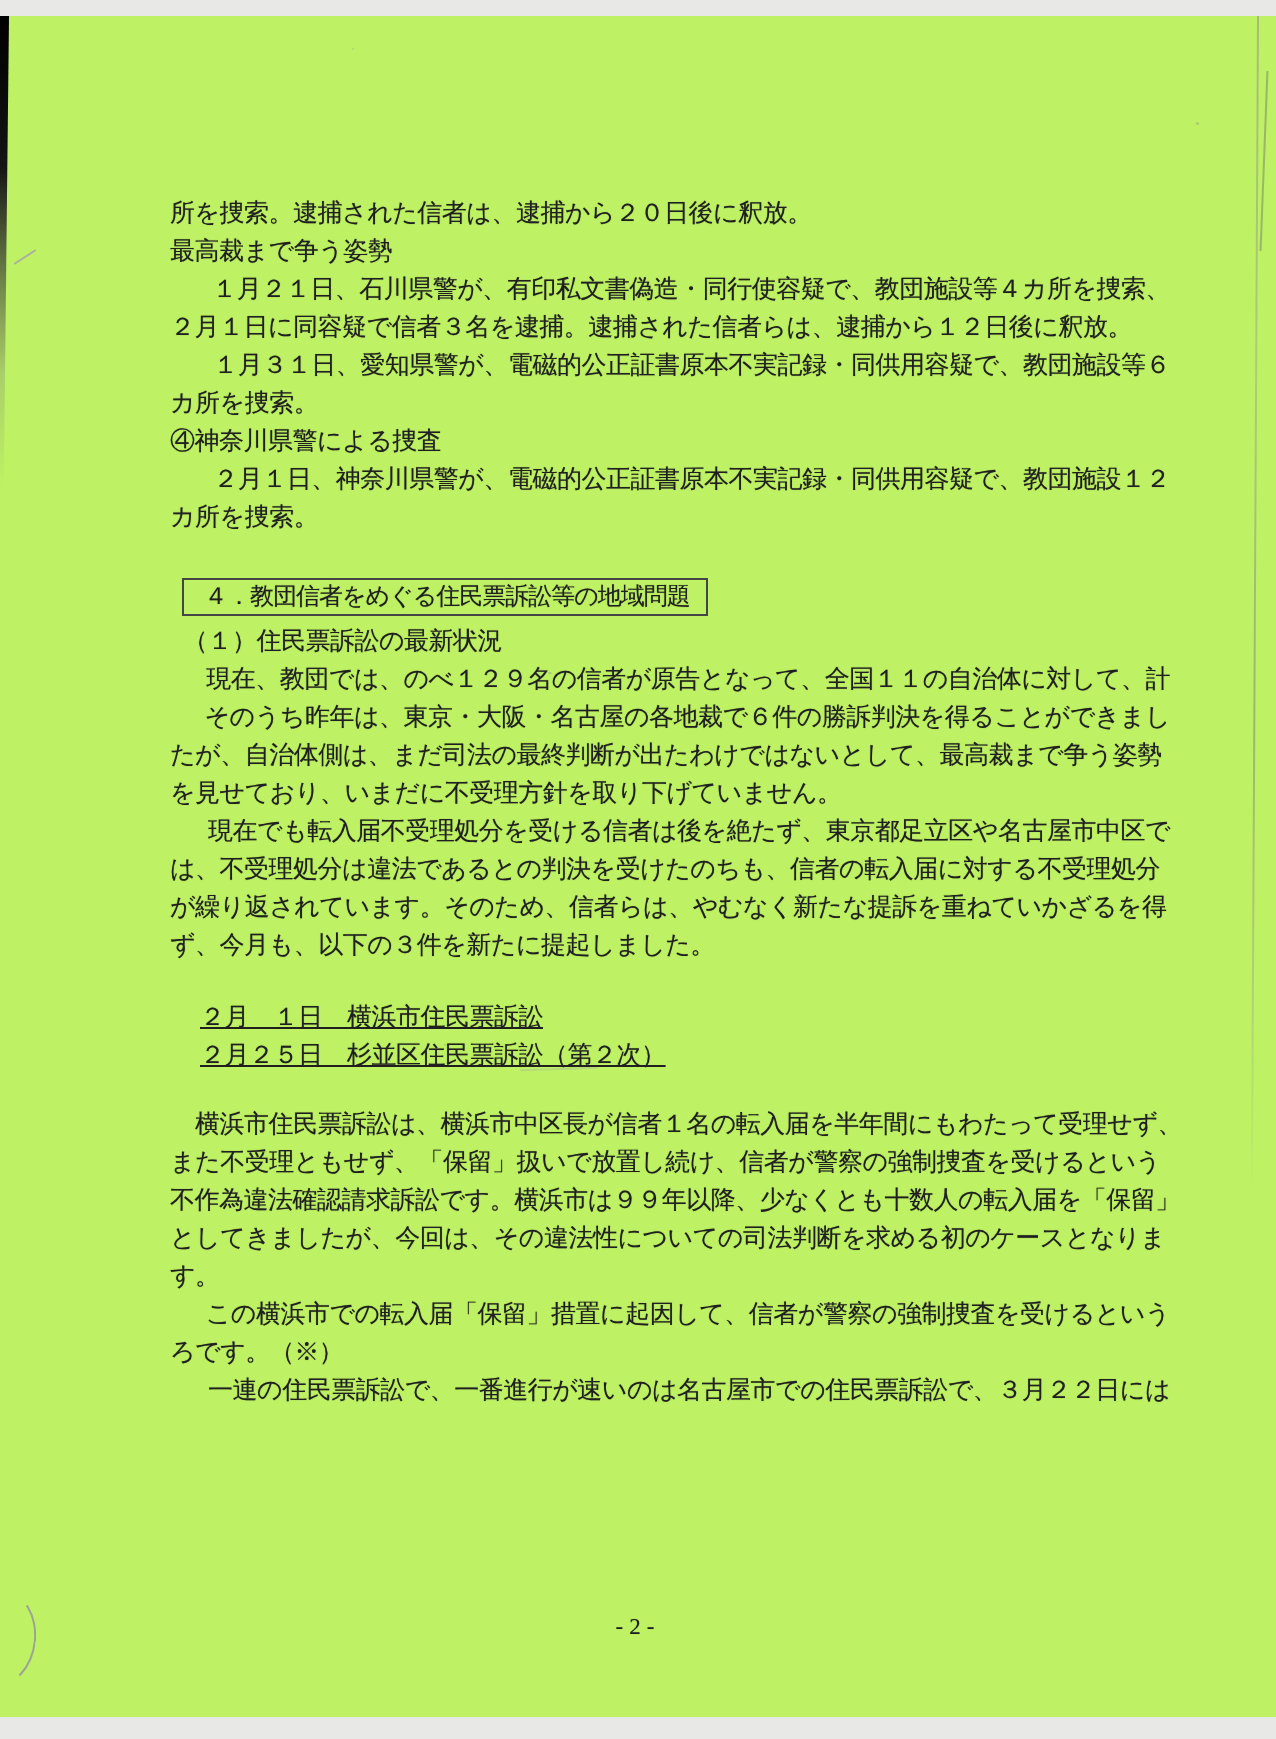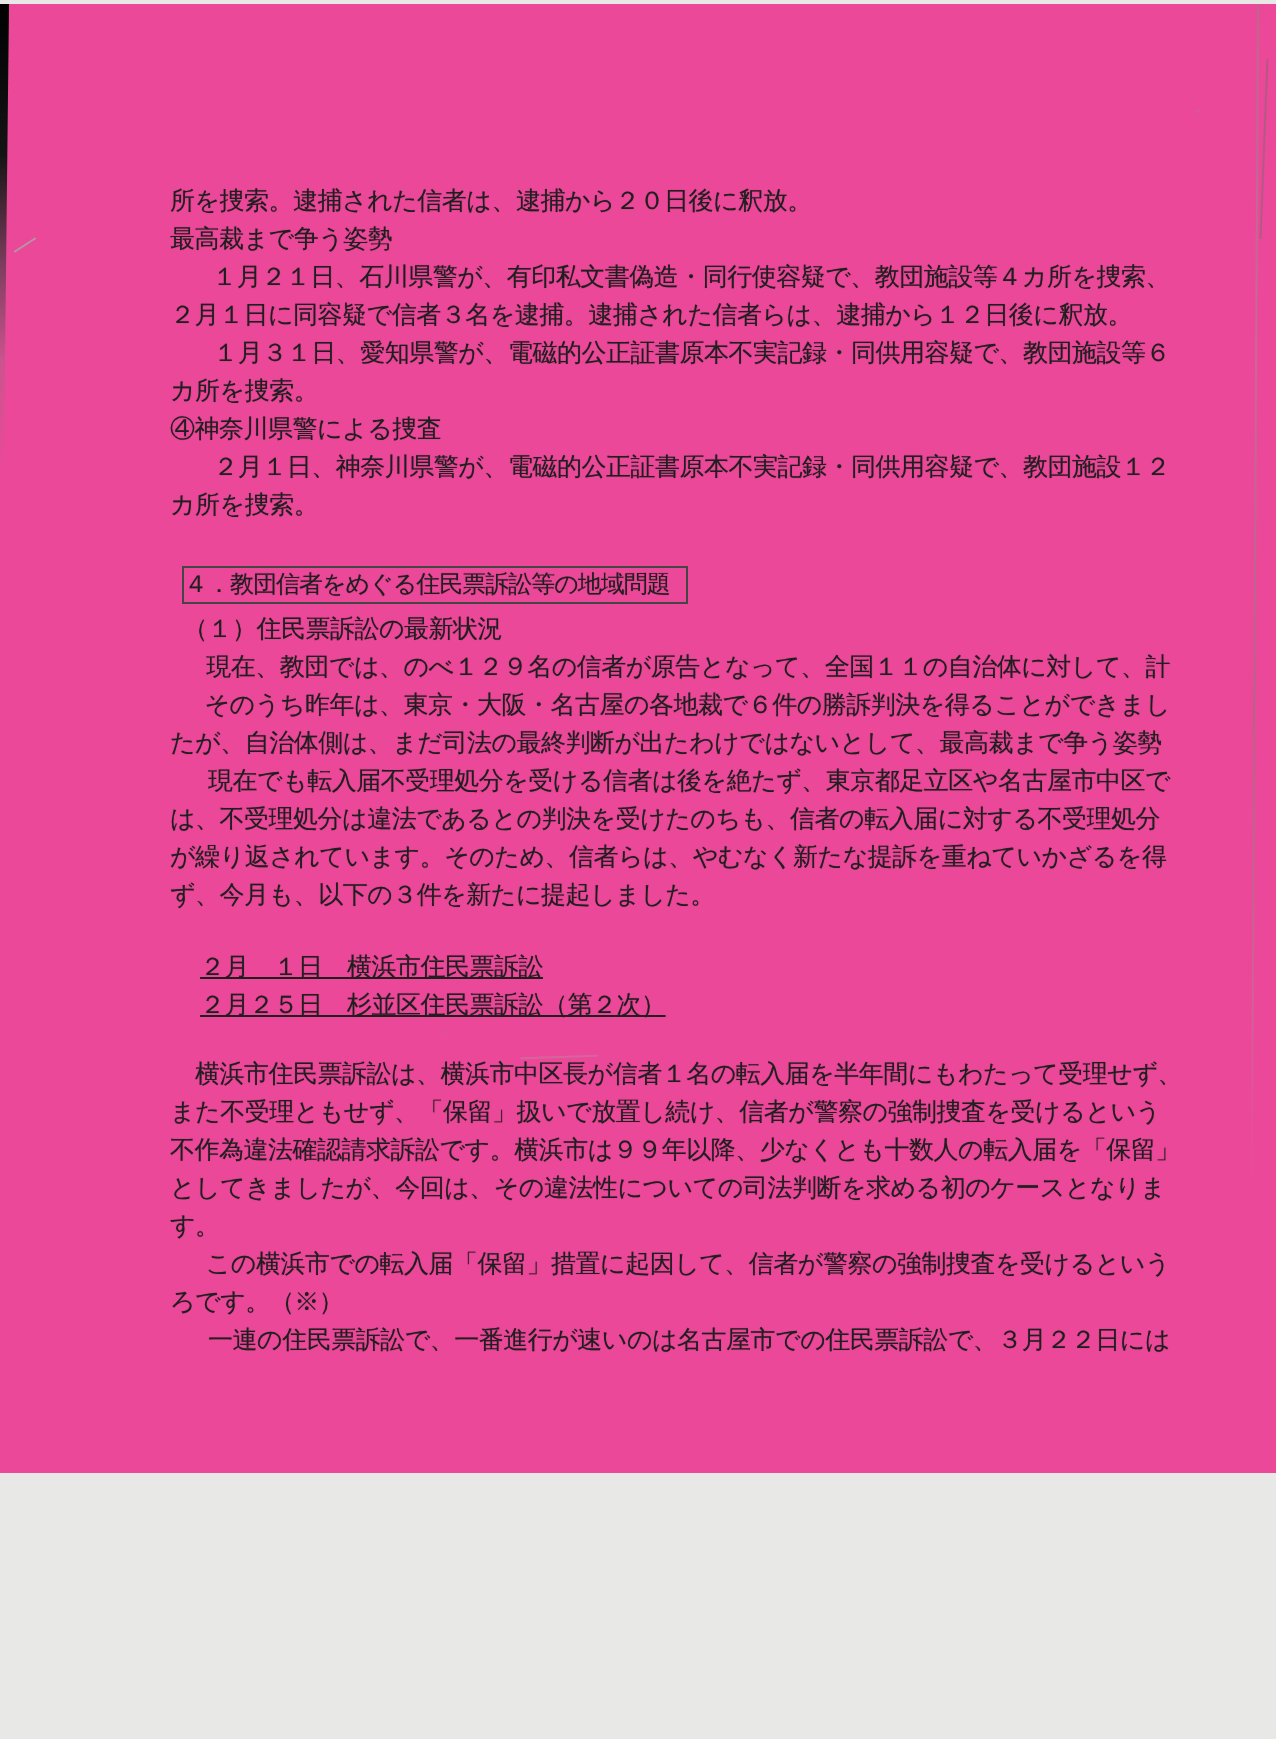--- a/index.html
+++ b/index.html
@@ -1,20 +1,20 @@
 <!DOCTYPE html>
 <html><head>
 <meta charset="utf-8">
 <style>
   html,body{margin:0;padding:0;background:#e8e8e6;}
   .page{
     position:relative;
-    width:1276px;height:1469px;
-    margin:4px auto;
-    background:#ec4899;
+    width:1276px;height:1701px;
+    margin:16px auto;
+    background:#bef264;
     overflow:hidden;
     font-family:"Liberation Serif","DejaVu Serif",serif;
     color:#1f1f1f;
   }
   
   .content{
     position:absolute;left:170px;top:178px;width:1000px;
   }
   .ln{
     height:38px;line-height:38px;
@@ -24,21 +24,21 @@
   }
   .ind{text-indent:25px;text-align:right;}
   .sub{text-indent:13px;margin-top:6px;}
   .list{text-indent:30px;text-decoration:underline;}
   .gap-list{margin-top:34px;}
   .gap-para{margin-top:31px;}
   .heading-row{margin-top:42px;margin-left:12px;height:38px;}
   .heading-box{
     display:inline-block;
     border:2px solid #454545;
-    padding:1px 16px 3px 0;
+    padding:1px 16px 3px 20px;
     font-size:24px;line-height:30px;letter-spacing:-1px;
     text-shadow:0 0 1px rgba(25,25,25,.45);
   }
   .footer{
     position:absolute;top:1598px;left:0;width:100%;
     text-align:center;
     font-size:23px;letter-spacing:6px;
     text-shadow:0 0 1px rgba(25,25,25,.4);
   }
   
@@ -109,20 +109,21 @@
 
     <div class="heading-row">
       <span class="heading-box">４．教団信者をめぐる住民票訴訟等の地域問題</span>
     </div>
 
     <div class="ln sub">（１）住民票訴訟の最新状況</div>
 
     <div class="ln ind">現在、教団では、のべ１２９名の信者が原告となって、全国１１の自治体に対して、計</div>
     <div class="ln ind">そのうち昨年は、東京・大阪・名古屋の各地裁で６件の勝訴判決を得ることができまし</div>
     <div class="ln">たが、自治体側は、まだ司法の最終判断が出たわけではないとして、最高裁まで争う姿勢</div>
+    <div class="ln">を見せており、いまだに不受理方針を取り下げていません。</div>
     <div class="ln ind">現在でも転入届不受理処分を受ける信者は後を絶たず、東京都足立区や名古屋市中区で</div>
     <div class="ln">は、不受理処分は違法であるとの判決を受けたのちも、信者の転入届に対する不受理処分</div>
     <div class="ln">が繰り返されています。そのため、信者らは、やむなく新たな提訴を重ねていかざるを得</div>
     <div class="ln">ず、今月も、以下の３件を新たに提起しました。</div>
 
     <div class="ln list gap-list">２月　１日　横浜市住民票訴訟</div>
     <div class="ln list">２月２５日　杉並区住民票訴訟（第２次）</div>
 
     <div class="ln ind gap-para">横浜市住民票訴訟は、横浜市中区長が信者１名の転入届を半年間にもわたって受理せず、</div>
     <div class="ln">また不受理ともせず、「保留」扱いで放置し続け、信者が警察の強制捜査を受けるという</div>

